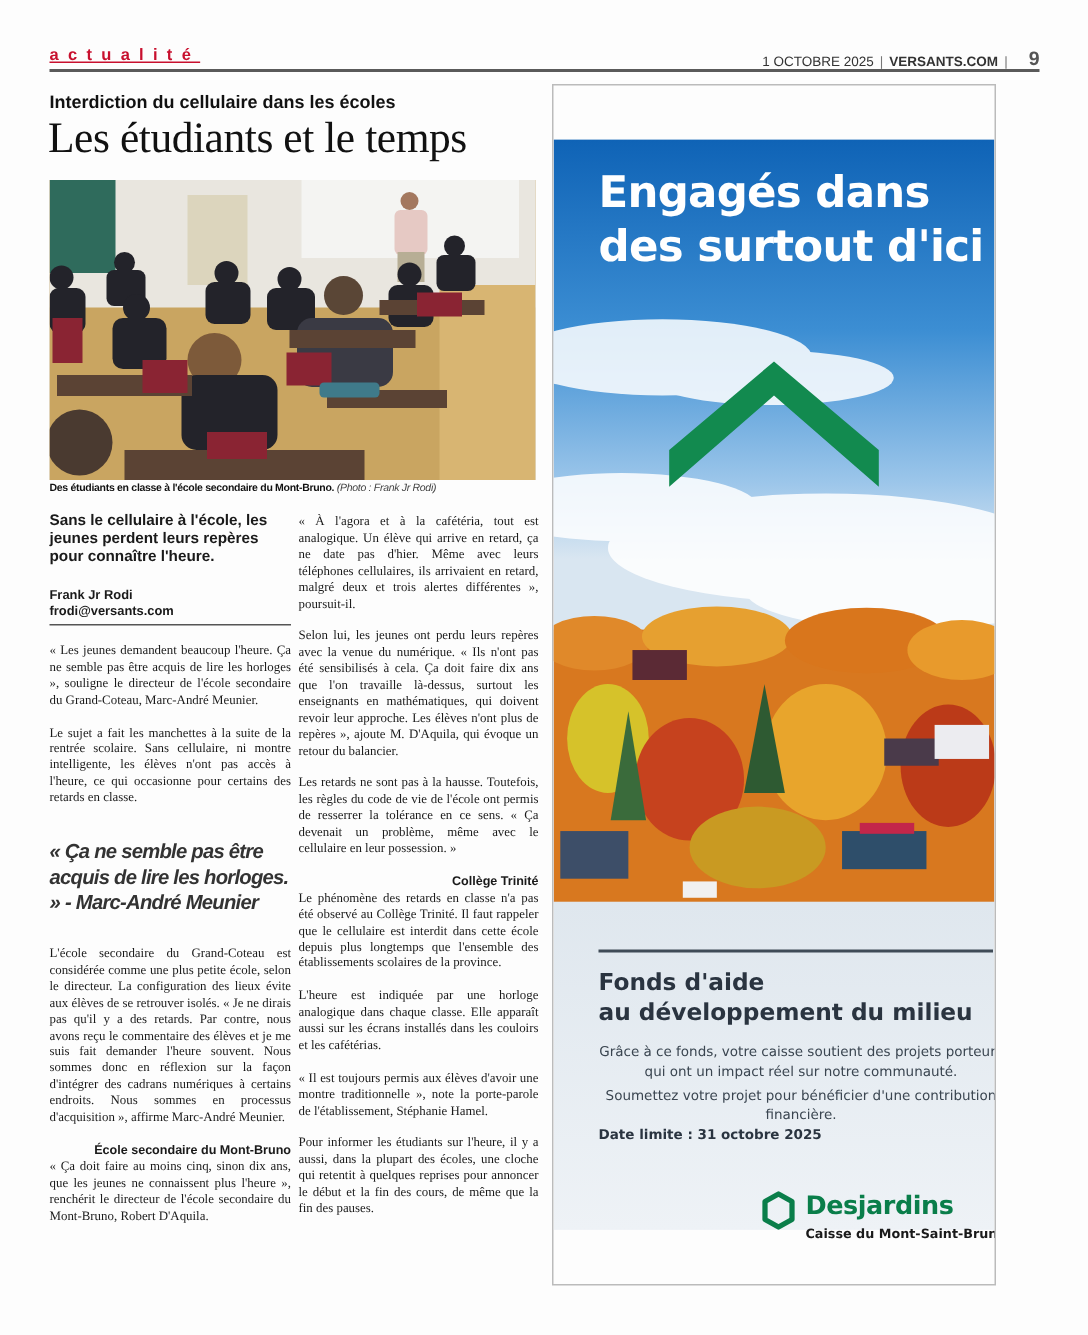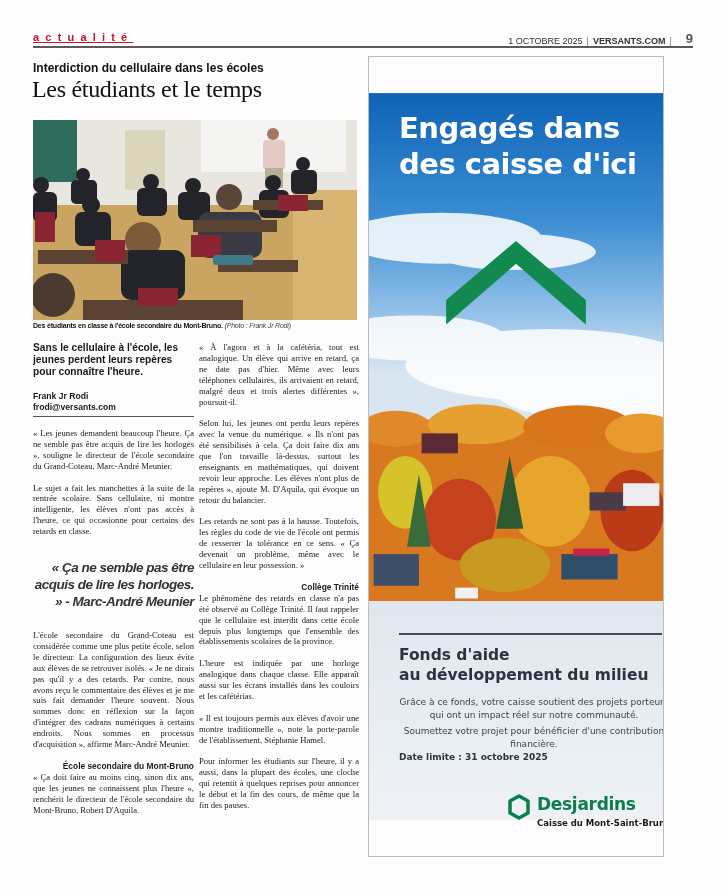--- a/index.html
+++ b/index.html
@@ -7,35 +7,35 @@
   body { position: relative; font-family: "Liberation Serif", serif; color: #1a1a1a; }
 
   .header { position: absolute; left: 33px; top: 32px; width: 660px; height: 16px; border-bottom: 2px solid #5a5a5a; }
   .section-name { position: absolute; left: 0; top: -1px; font-family: "Liberation Sans", sans-serif; font-weight: bold; font-size: 11px; letter-spacing: 6.2px; color: #c8102e; text-decoration: underline; }
   .header-right { position: absolute; right: 0; top: -1px; font-family: "Liberation Sans", sans-serif; font-size: 9px; color: #333; display: flex; align-items: flex-end; gap: 4px; }
   .header-right .site { font-weight: bold; }
   .header-right .sep { color: #777; }
   .header-right .page-num { font-size: 13px; font-weight: bold; color: #555; margin-left: 10px; }
 
   .kicker { position: absolute; left: 33px; top: 61px; font-family: "Liberation Sans", sans-serif; font-weight: bold; font-size: 12px; color: #111; }
-  .headline { position: absolute; left: 32px; top: 76px; font-family: "Liberation Serif", serif; font-size: 24px; color: #111; letter-spacing: -0.3px; }
+  .headline { position: absolute; left: 32px; top: 76px; font-family: "Liberation Serif", serif; font-size: 29px; color: #111; letter-spacing: -0.3px; }
 
   .photo { position: absolute; left: 33px; top: 120px; width: 324px; height: 200px; overflow: hidden; background: #c9b48a; }
   .photo svg { display: block; }
   .caption { position: absolute; left: 33px; top: 322px; font-family: "Liberation Sans", sans-serif; font-size: 7px; color: #111; white-space: nowrap; letter-spacing: -0.2px; }
   .caption .credit { font-style: italic; color: #444; }
 
   .col { position: absolute; top: 342px; width: 161px; font-size: 8.6px; line-height: 10.9px; text-align: justify; hyphens: auto; }
   .col1 { left: 33px; }
   .col2 { left: 199px; width: 160px; }
   .lede { font-family: "Liberation Sans", sans-serif; font-weight: bold; font-size: 10.2px; line-height: 12px; text-align: left; margin-bottom: 13px; }
   .byline { font-family: "Liberation Sans", sans-serif; font-weight: bold; font-size: 8.6px; line-height: 11px; text-align: left; padding-bottom: 3px; border-bottom: 1px solid #555; margin-bottom: 11px; }
   .col p { margin-bottom: 10.9px; }
   .subhead { font-family: "Liberation Sans", sans-serif; font-weight: bold; font-size: 8.4px; text-align: right; }
-  .pullquote { font-family: "Liberation Sans", sans-serif; font-style: italic; font-weight: bold; font-size: 13.5px; line-height: 17px; text-align: right; color: #333; margin: 22px 0 20px; letter-spacing: -0.5px; }
+  .pullquote { font-family: "Liberation Sans", sans-serif; font-style: italic; font-weight: bold; font-size: 13.5px; line-height: 17px; text-align: left; color: #333; margin: 22px 0 20px; letter-spacing: -0.5px; }
 
   .ad { position: absolute; left: 368px; top: 56px; width: 296px; height: 801px; overflow: hidden; border: 1px solid #bbb; }
   .ad-sky { position: absolute; left: 0; top: 0; width: 100%; height: 100%; }
   .ad-headline { position: absolute; left: 30px; top: 53px; font-family: "DejaVu Sans", sans-serif; font-weight: bold; font-size: 29px; line-height: 36px; color: #fff; letter-spacing: -0.5px; }
   .ad-rule { position: absolute; left: 30px; top: 576px; width: 263px; height: 2px; background: #3f4b57; }
   .ad-title { position: absolute; left: 30px; top: 588px; font-family: "DejaVu Sans", sans-serif; font-size: 15.5px; line-height: 20px; color: #2a3440; font-weight: 600; }
   .ad-body { position: absolute; left: 30px; top: 639px; width: 270px; font-family: "DejaVu Sans", sans-serif; font-size: 9px; line-height: 12.5px; color: #3a4550; text-align: center; }
   .ad-body p { margin-bottom: 4px; }
   .ad-deadline { position: absolute; left: 30px; top: 695px; font-family: "DejaVu Sans", sans-serif; font-size: 9px; font-weight: bold; color: #2a3440; }
   .brand { position: absolute; left: 138px; top: 737px; }
@@ -181,21 +181,21 @@
       <rect x="225" y="502" width="40" height="8" fill="#c3264a"></rect>
       <rect x="5" y="508" width="50" height="35" fill="#3d4e68"></rect>
       <rect x="95" y="545" width="25" height="12" fill="#f1f1f1"></rect>
     </g>
     <rect x="0" y="560" width="324" height="241" fill="url(#water)"></rect>
     <polygon points="85,255 162,188 239,255 239,228 162,163 85,228" fill="#128a4f"></polygon>
   </svg>
 
   <div class="ad-headline">
     <div>Engagés dans</div>
-    <div>des caisse d'ici</div>
+    <div>des surtout d'ici</div>
   </div>
 
   <div class="ad-rule"></div>
   <div class="ad-title">
     <div>Fonds d'aide</div>
     <div>au développement du milieu</div>
   </div>
   <div class="ad-body">
     <p>Grâce à ce fonds, votre caisse soutient des projets porteurs qui ont un impact réel sur notre communauté.</p>
     <p>Soumettez votre projet pour bénéficier d'une contribution financière.</p>

